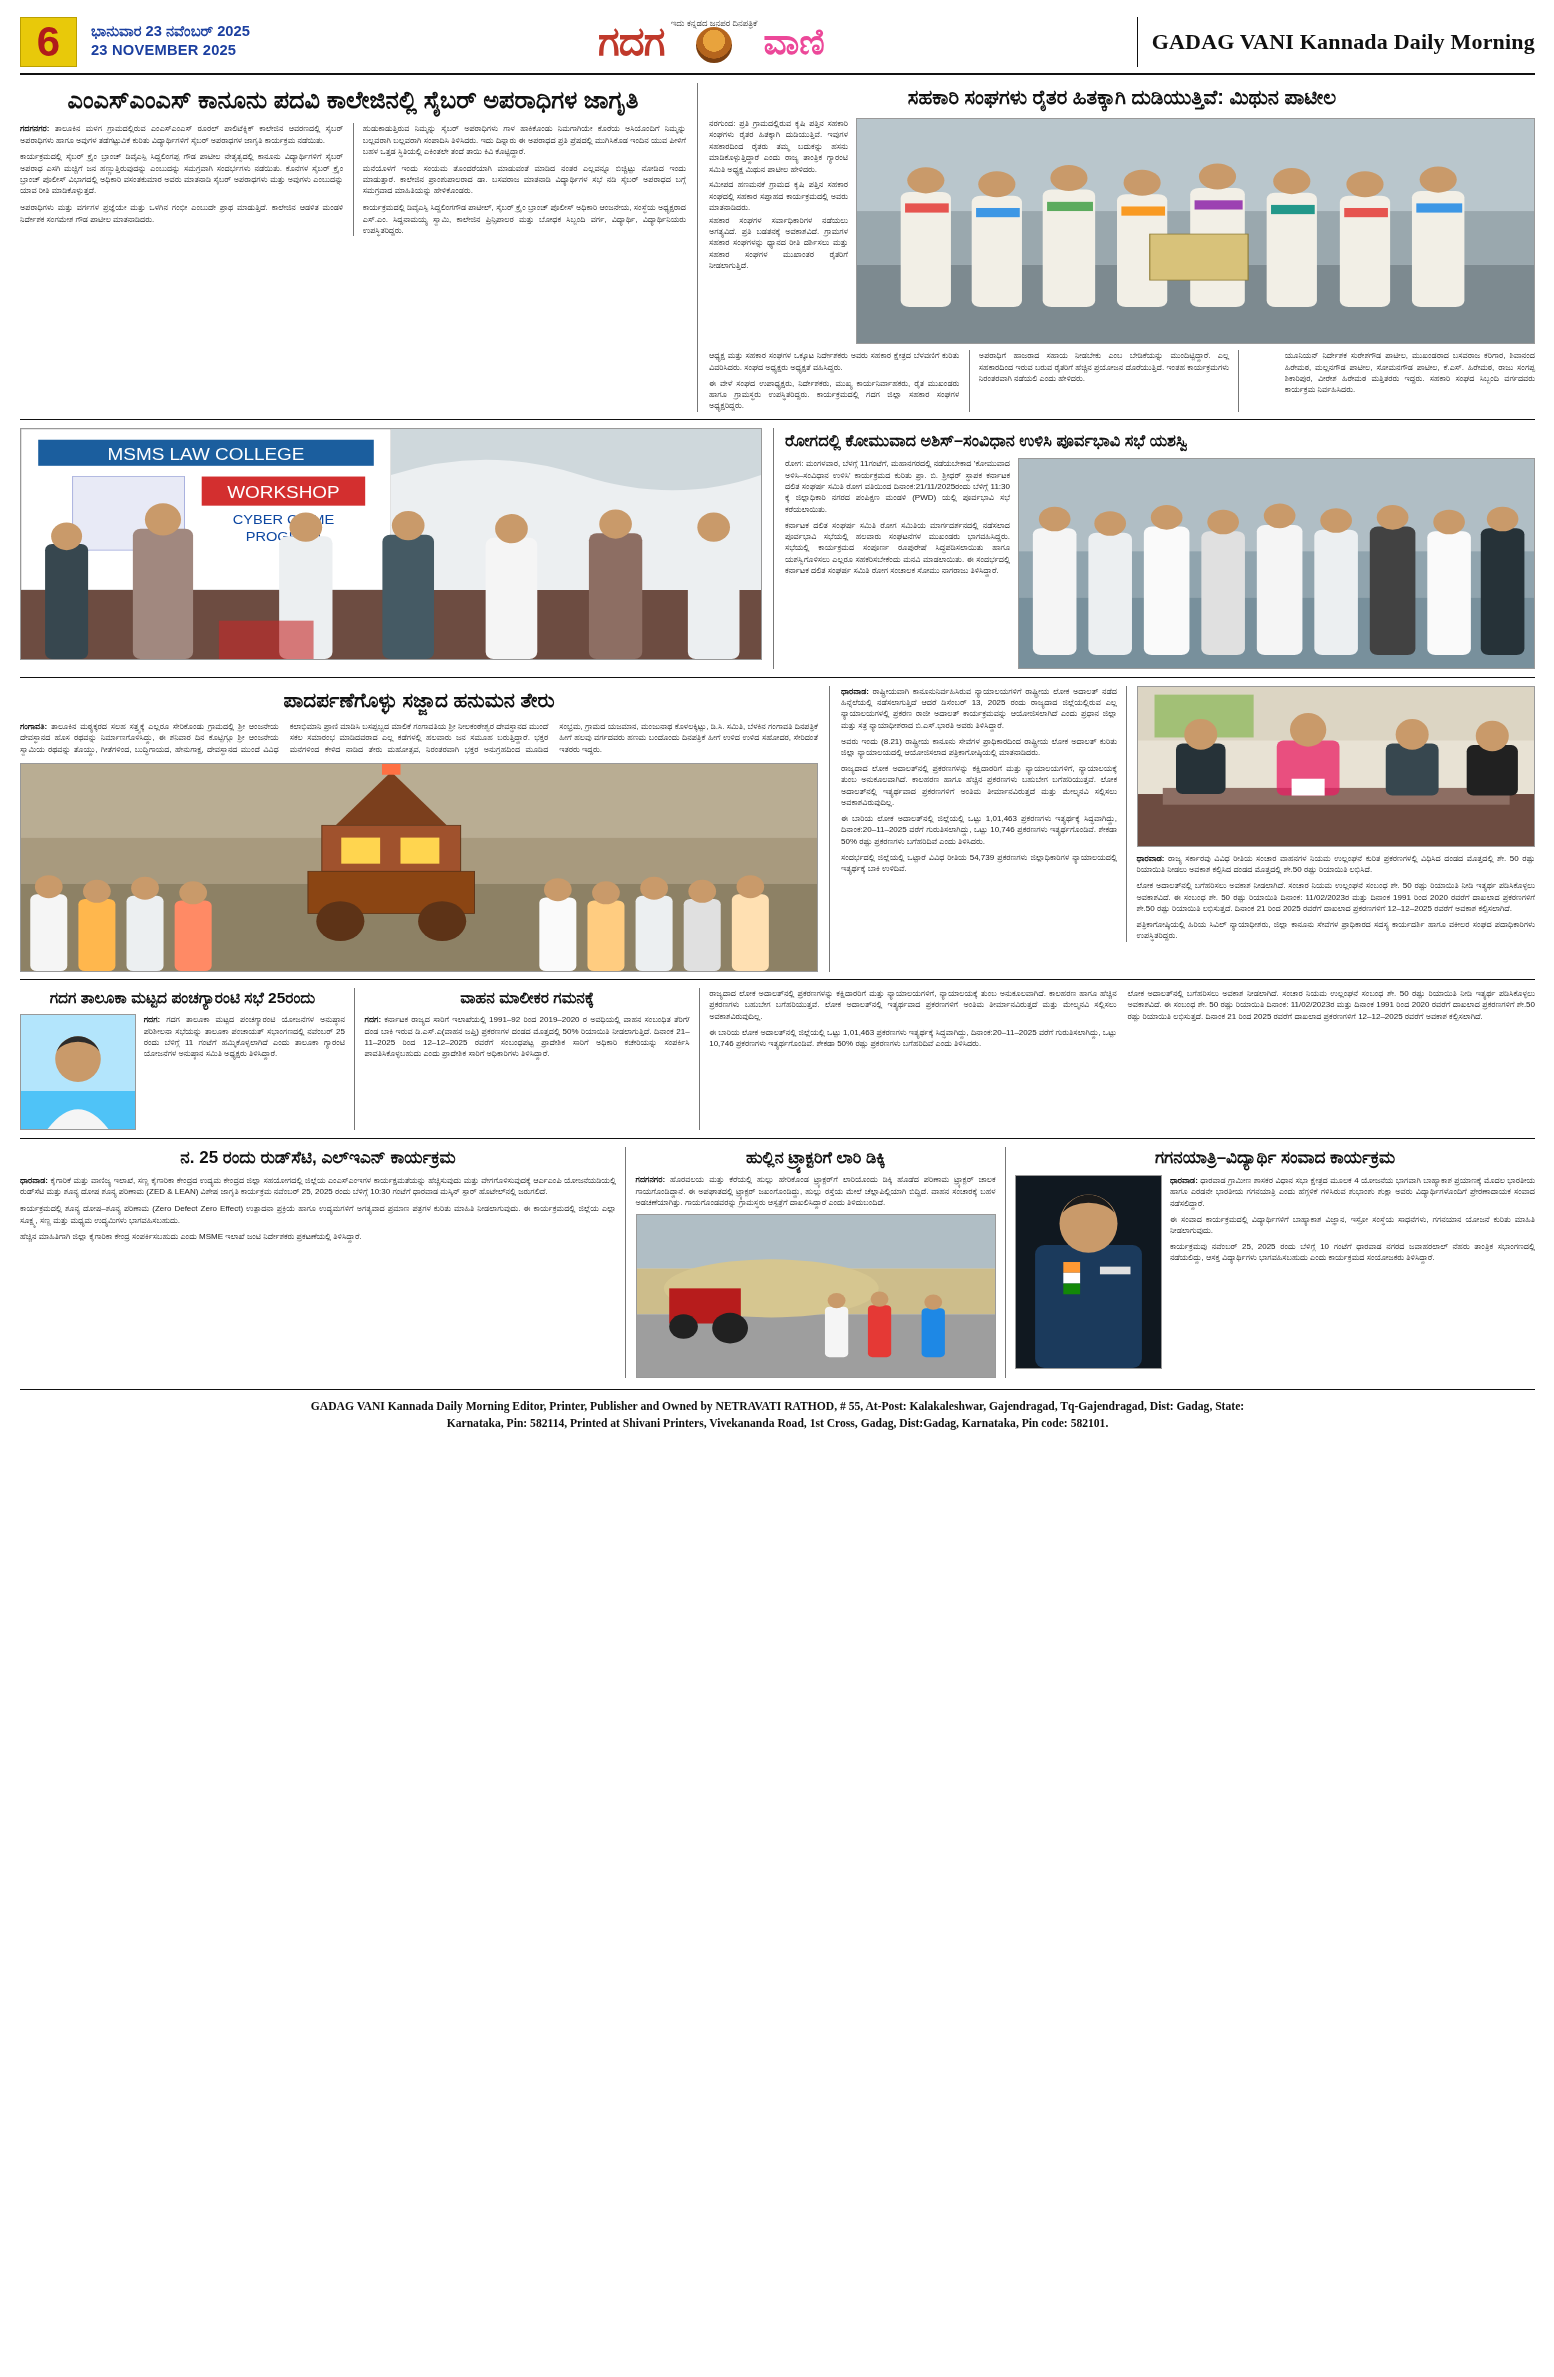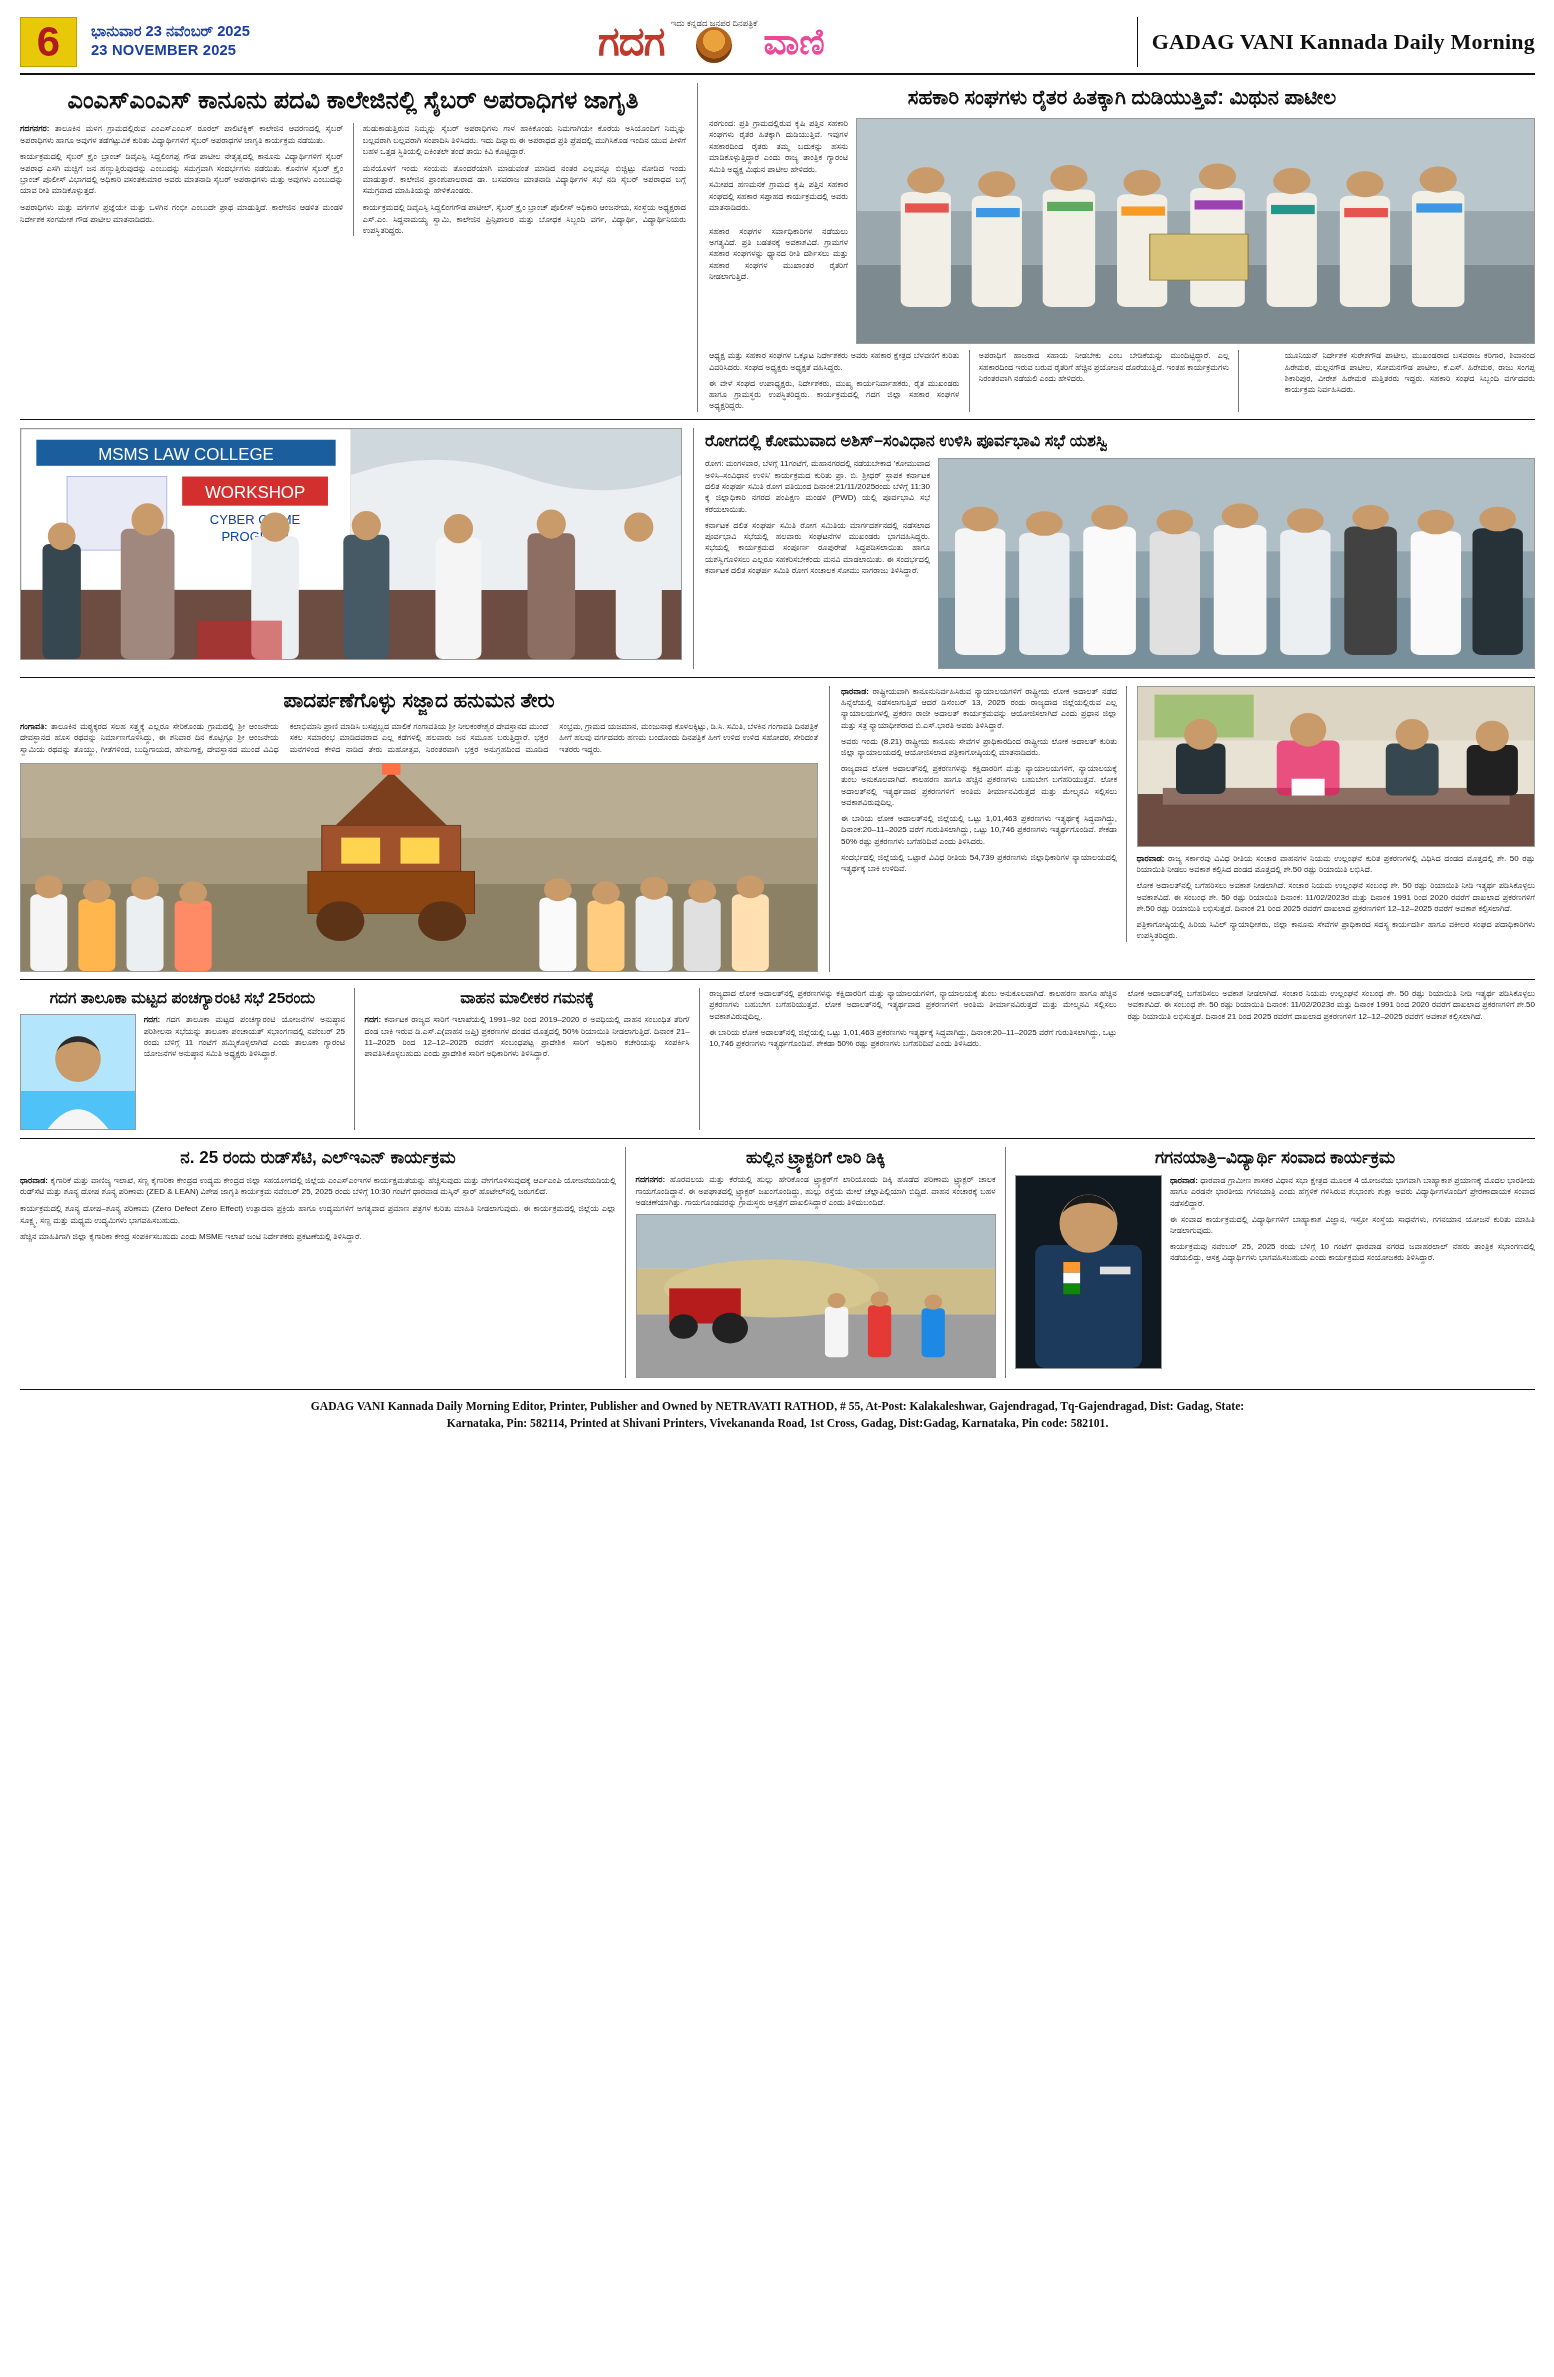--- a/index.html
+++ b/index.html
@@ -193,21 +193,21 @@
       </div>
     </div>
 
     <div class="vrule" style="margin:0 11px;"></div>
 
     <div style="flex:1;">
       <h2 class="headline hl-md">ಸಹಕಾರಿ ಸಂಘಗಳು ರೈತರ ಹಿತಕ್ಕಾಗಿ ದುಡಿಯುತ್ತಿವೆ: ಮಿಥುನ ಪಾಟೀಲ</h2>
       <div class="cols">
         <div style="width:139px;" class="body-txt">
           <p style="margin:0 0 4.6px 0;">ನರಗುಂದ: ಪ್ರತಿ ಗ್ರಾಮದಲ್ಲಿರುವ ಕೃಷಿ ಪತ್ತಿನ ಸಹಕಾರಿ ಸಂಘಗಳು ರೈತರ ಹಿತಕ್ಕಾಗಿ ದುಡಿಯುತ್ತಿವೆ. ಇವುಗಳ ಸಹಕಾರದಿಂದ ರೈತರು ತಮ್ಮ ಬದುಕನ್ನು ಹಸನು ಮಾಡಿಕೊಳ್ಳುತ್ತಿದ್ದಾರೆ ಎಂದು ರಾಜ್ಯ ತಾಂತ್ರಿಕ ಗ್ಯಾರಂಟಿ ಸಮಿತಿ ಅಧ್ಯಕ್ಷ ಮಿಥುನ ಪಾಟೀಲ ಹೇಳಿದರು.</p>
-          <p style="margin:0 0 12px 0;">ಸಮೀಪದ ಹಣಮನಕೆ ಗ್ರಾಮದ ಕೃಷಿ ಪತ್ತಿನ ಸಹಕಾರ ಸಂಘದಲ್ಲಿ ಸಹಕಾರ ಸಪ್ತಾಹದ ಕಾರ್ಯಕ್ರಮದಲ್ಲಿ ಅವರು ಮಾತನಾಡಿದರು.</p>
+          <p style="margin:0 0 1px 0;">ಸಮೀಪದ ಹಣಮನಕೆ ಗ್ರಾಮದ ಕೃಷಿ ಪತ್ತಿನ ಸಹಕಾರ ಸಂಘದಲ್ಲಿ ಸಹಕಾರ ಸಪ್ತಾಹದ ಕಾರ್ಯಕ್ರಮದಲ್ಲಿ ಅವರು ಮಾತನಾಡಿದರು.</p>
           <p style="margin:0;">ಸಹಕಾರ ಸಂಘಗಳ ಸರ್ವಾಧಿಕಾರಿಗಳ ನಡೆಯಲು ಅಗತ್ಯವಿದೆ. ಪ್ರತಿ ಬಡತನಕ್ಕೆ ಅವಕಾಶವಿದೆ. ಗ್ರಾಮಗಳ ಸಹಕಾರ ಸಂಘಗಳನ್ನು ಧ್ಯಾನದ ರೀತಿ ದರ್ಶಿಸಲು ಮತ್ತು ಸಹಕಾರ ಸಂಘಗಳ ಮುಖಾಂತರ ರೈತರಿಗೆ ನೀಡಲಾಗುತ್ತಿದೆ.</p>
         </div>
         <div style="flex:1;padding-left:7.7px;">
           <div class="photo" style="height:226px;">
             <svg viewBox="0 0 620 292" preserveAspectRatio="none" aria-hidden="true">
               <rect width="620" height="292" fill="#cfd8dc"></rect>
               <rect y="0" width="620" height="120" fill="#b9c6cc"></rect>
               <rect y="120" width="620" height="70" fill="#9aa8ae"></rect>
               <rect y="190" width="620" height="102" fill="#7d8a90"></rect>
               <g fill="#f2efe6">
@@ -258,21 +258,21 @@
         <div style="flex:1;margin-left:36px;" class="body-txt">
           <p style="margin:0;">ಯೂನಿಯನ್ ನಿರ್ದೇಶಕ ಸುರೇಶಗೌಡ ಪಾಟೀಲ, ಮುಖಂಡರಾದ ಬಸವರಾಜ ಕರಿಗಾರ, ಶಿವಾನಂದ ಹಿರೇಮಠ, ಮಲ್ಲನಗೌಡ ಪಾಟೀಲ, ಸೋಮನಗೌಡ ಪಾಟೀಲ, ಕೆ.ಎಸ್. ಹಿರೇಮಠ, ರಾಜು ಸಂಗಪ್ಪ ಶಿಕಾರಿಪುರ, ವೀರೇಶ ಹಿರೇಮಠ ಮತ್ತಿತರರು ಇದ್ದರು. ಸಹಕಾರಿ ಸಂಘದ ಸಿಬ್ಬಂದಿ ವರ್ಗದವರು ಕಾರ್ಯಕ್ರಮ ನಿರ್ವಹಿಸಿದರು.</p>
         </div>
       </div>
     </div>
   </div>
 
   <div class="rule-h"></div>
 
   <div class="cols">
-    <div style="width:662px;">
+    <div style="width:742px;">
       <div class="photo" style="height:232px;">
         <svg viewBox="0 0 860 300" preserveAspectRatio="none" aria-hidden="true">
           <rect width="860" height="300" fill="#d9d4cc"></rect>
           <rect x="0" y="0" width="430" height="210" fill="#ffffff" stroke="#bdbdbd"></rect>
           <rect x="20" y="14" width="390" height="34" fill="#1b5e9e"></rect>
           <text x="215" y="40" font-size="22" font-family="Liberation Sans" fill="#ffffff" text-anchor="middle">MSMS LAW COLLEGE</text>
           <rect x="60" y="62" width="130" height="96" fill="#e8eaf6" stroke="#9fa8da"></rect>
           <rect x="210" y="62" width="190" height="38" fill="#d32f2f"></rect>
           <text x="305" y="90" font-size="22" font-family="Liberation Sans" fill="#fff" text-anchor="middle">WORKSHOP</text>
           <text x="305" y="124" font-size="17" font-family="Liberation Sans" fill="#0d47a1" text-anchor="middle">CYBER CRIME</text>

